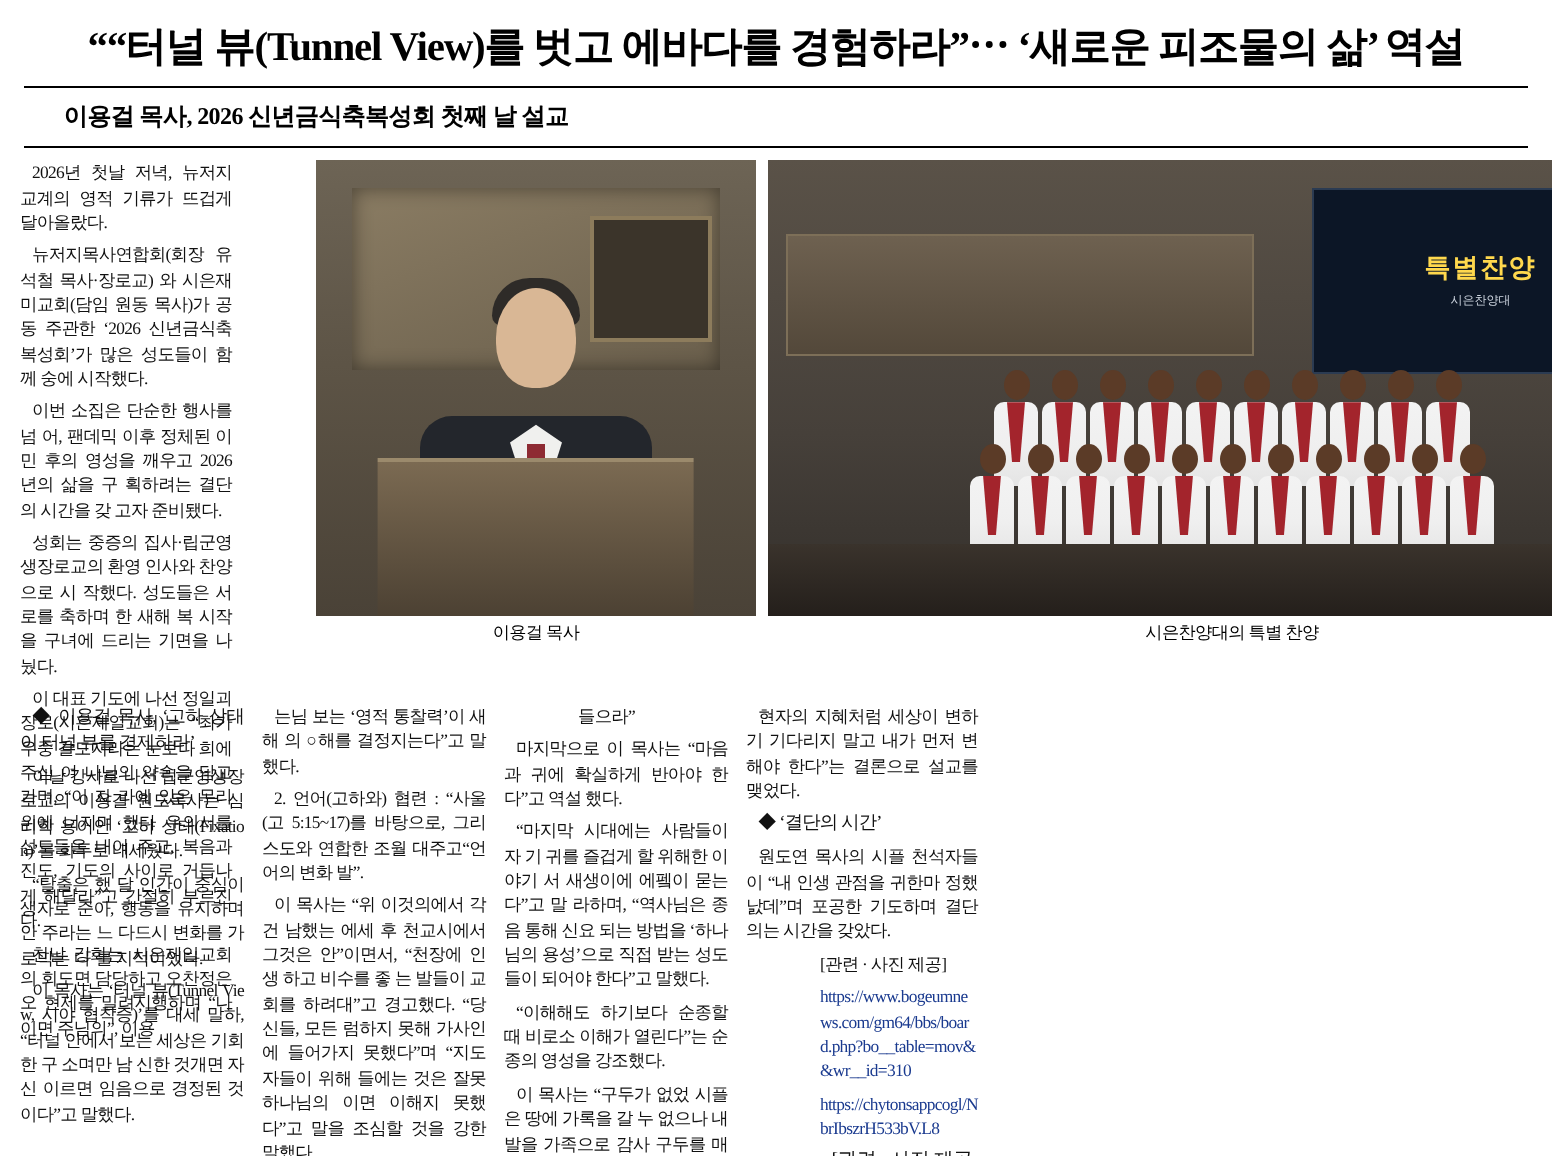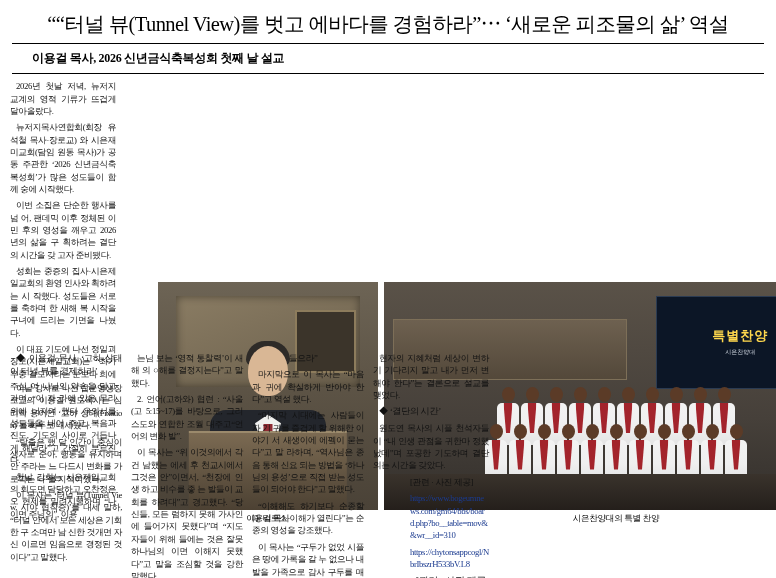--- a/index.html
+++ b/index.html
@@ -17,21 +17,21 @@
   .page {
     position: relative;
     width: 776px;
     height: 578px;
     box-sizing: border-box;
     padding: 8px 10px 4px 10px;
   }
   
   .headline {
     font-family: "Liberation Serif", serif;
-    font-weight: normal;
+    font-weight: bold;
     font-size: 20.5px;
     line-height: 1.18;
     letter-spacing: -0.6px;
     text-align: center;
     margin: 4px 0 0 0;
     white-space: nowrap;
   }
   .rule-top {
     border: none;
     border-top: 1px solid #000;
@@ -48,21 +48,21 @@
     border: none;
     border-top: 1px solid #000;
     margin: 6px 2px 0 2px;
   }
 
   
   .content {
     position: relative;
     margin-top: 6px;
     display: flex;
-    align-items: flex-end;
+    align-items: flex-start;
   }
   .col-left {
     width: 112px;
     flex: 0 0 112px;
     padding-right: 6px;
     box-sizing: border-box;
   }
   .media {
     flex: 1 1 auto;
     display: flex;
@@ -220,21 +220,21 @@
   <hr class="rule-top">
   <div class="subhead">이용걸 목사, 2026 신년금식축복성회 첫째 날 설교</div>
   <hr class="rule-under-sub">
 
   <div class="content">
 
     <div class="col-left bodytext">
       <p>2026년 첫날 저녁, 뉴저지 교계의 영적 기류가 뜨겁게 달아올랐다.</p>
       <p>뉴저지목사연합회(회장 유석철 목사·장로교) 와 시은재미교회(담임 원동 목사)가 공동 주관한 ‘2026 신년금식축복성회’가 많은 성도들이 함께 숭에 시작했다.</p>
       <p>이번 소집은 단순한 행사를 넘 어, 팬데믹 이후 정체된 이민 후의 영성을 깨우고 2026년의 삶을 구 획하려는 결단의 시간을 갖 고자 준비됐다.</p>
-      <p>성회는 중증의 집사·시은제일교회의 환영 인사와 획하려는 시 작했다. 성도들은 서로를 축하며 한 새해 복 시작을 구녀에 드리는 기면을 나눴다.</p>
+      <p>성회는 중증의 집사·립군영생장로교의 환영 인사와 찬양으로 시 작했다. 성도들은 서로를 축하며 한 새해 복 시작을 구녀에 드리는 기면을 나눴다.</p>
       <p>이 대표 기도에 나선 정일괴 장로(시은제일교회)는 “최가 우중 갈도지라는 눈보다 희에 주심 여 나님의 약속을 담고 가며, “이 자 라에 있은 무리 위에 너지며 했다 우의서를 성도들을 내어 주고, 복음과 진도, 기도의 사이로 거듭나게 해달라”고 간절히 부르진다.</p>
       <p>찬날 강화는 시은제일교회의 회도면 담당하고 오찬정은 오 현제를 밀려시행하며 “나 이면 주님의”, 이용</p>
     </div>
 
     <div class="media">
 
       <div class="photo-block photo-main">
         <div class="photo">
           <div class="wall"></div>
           <div class="wall-panel"></div>

